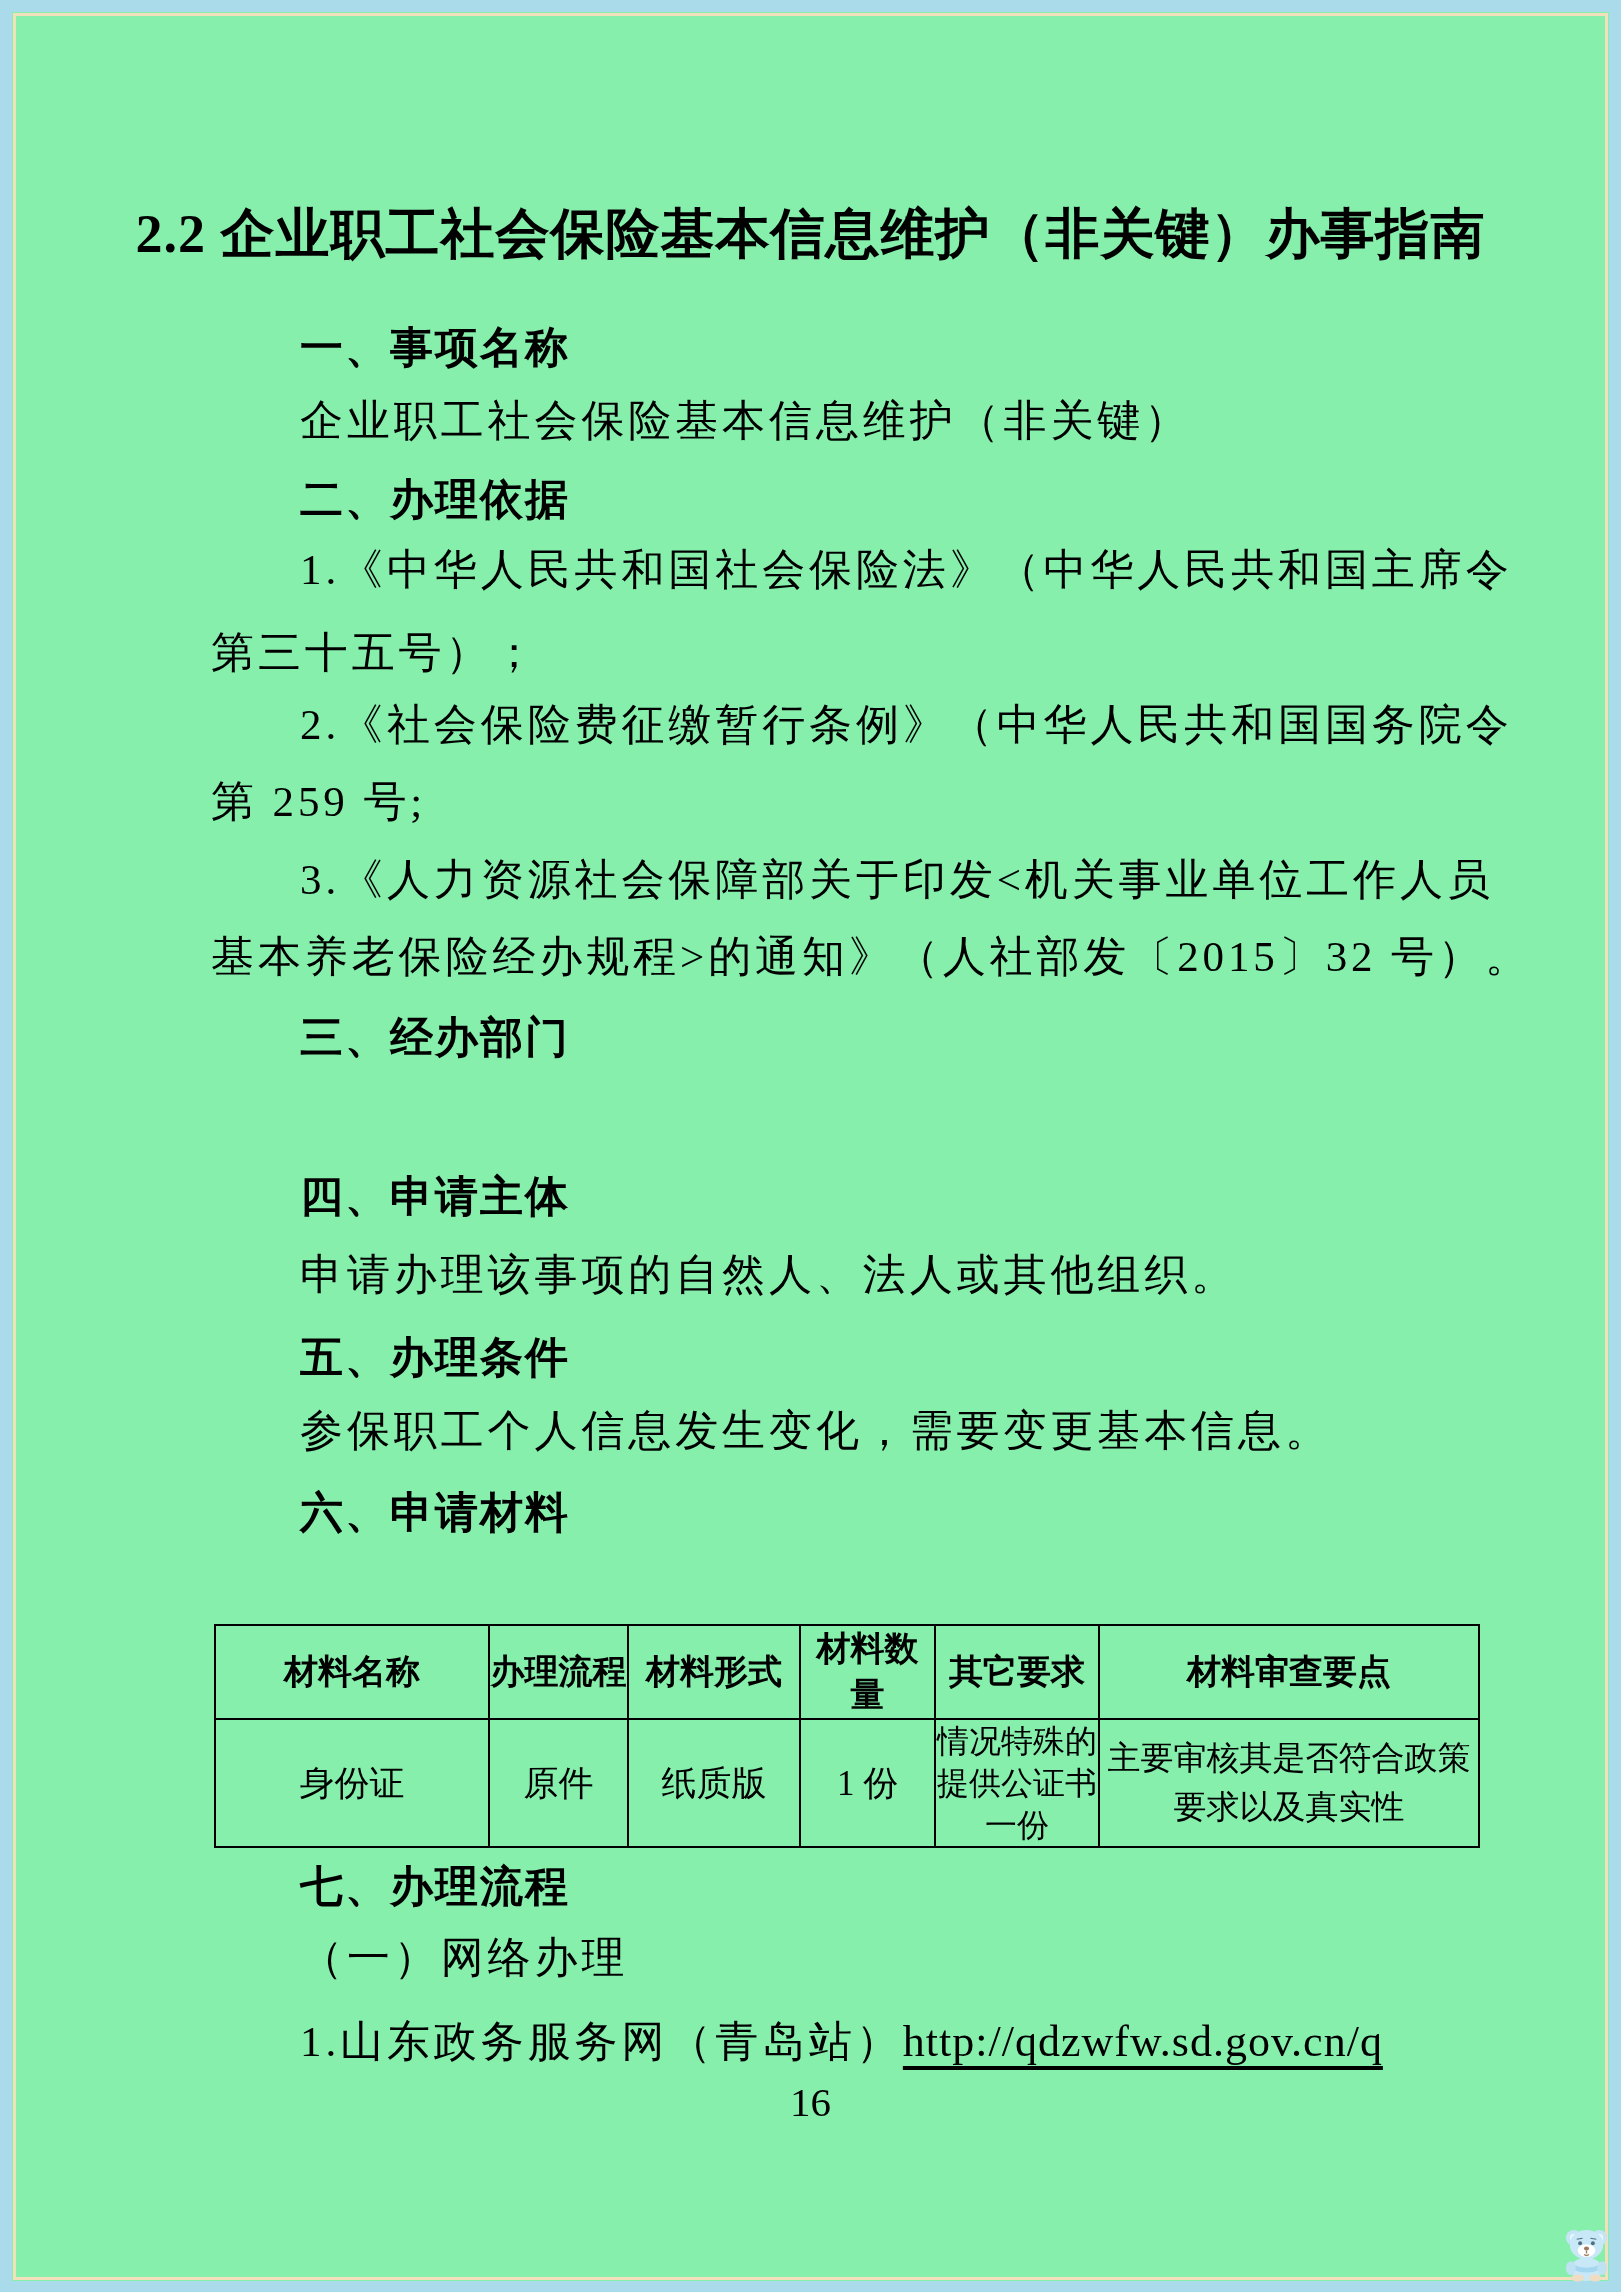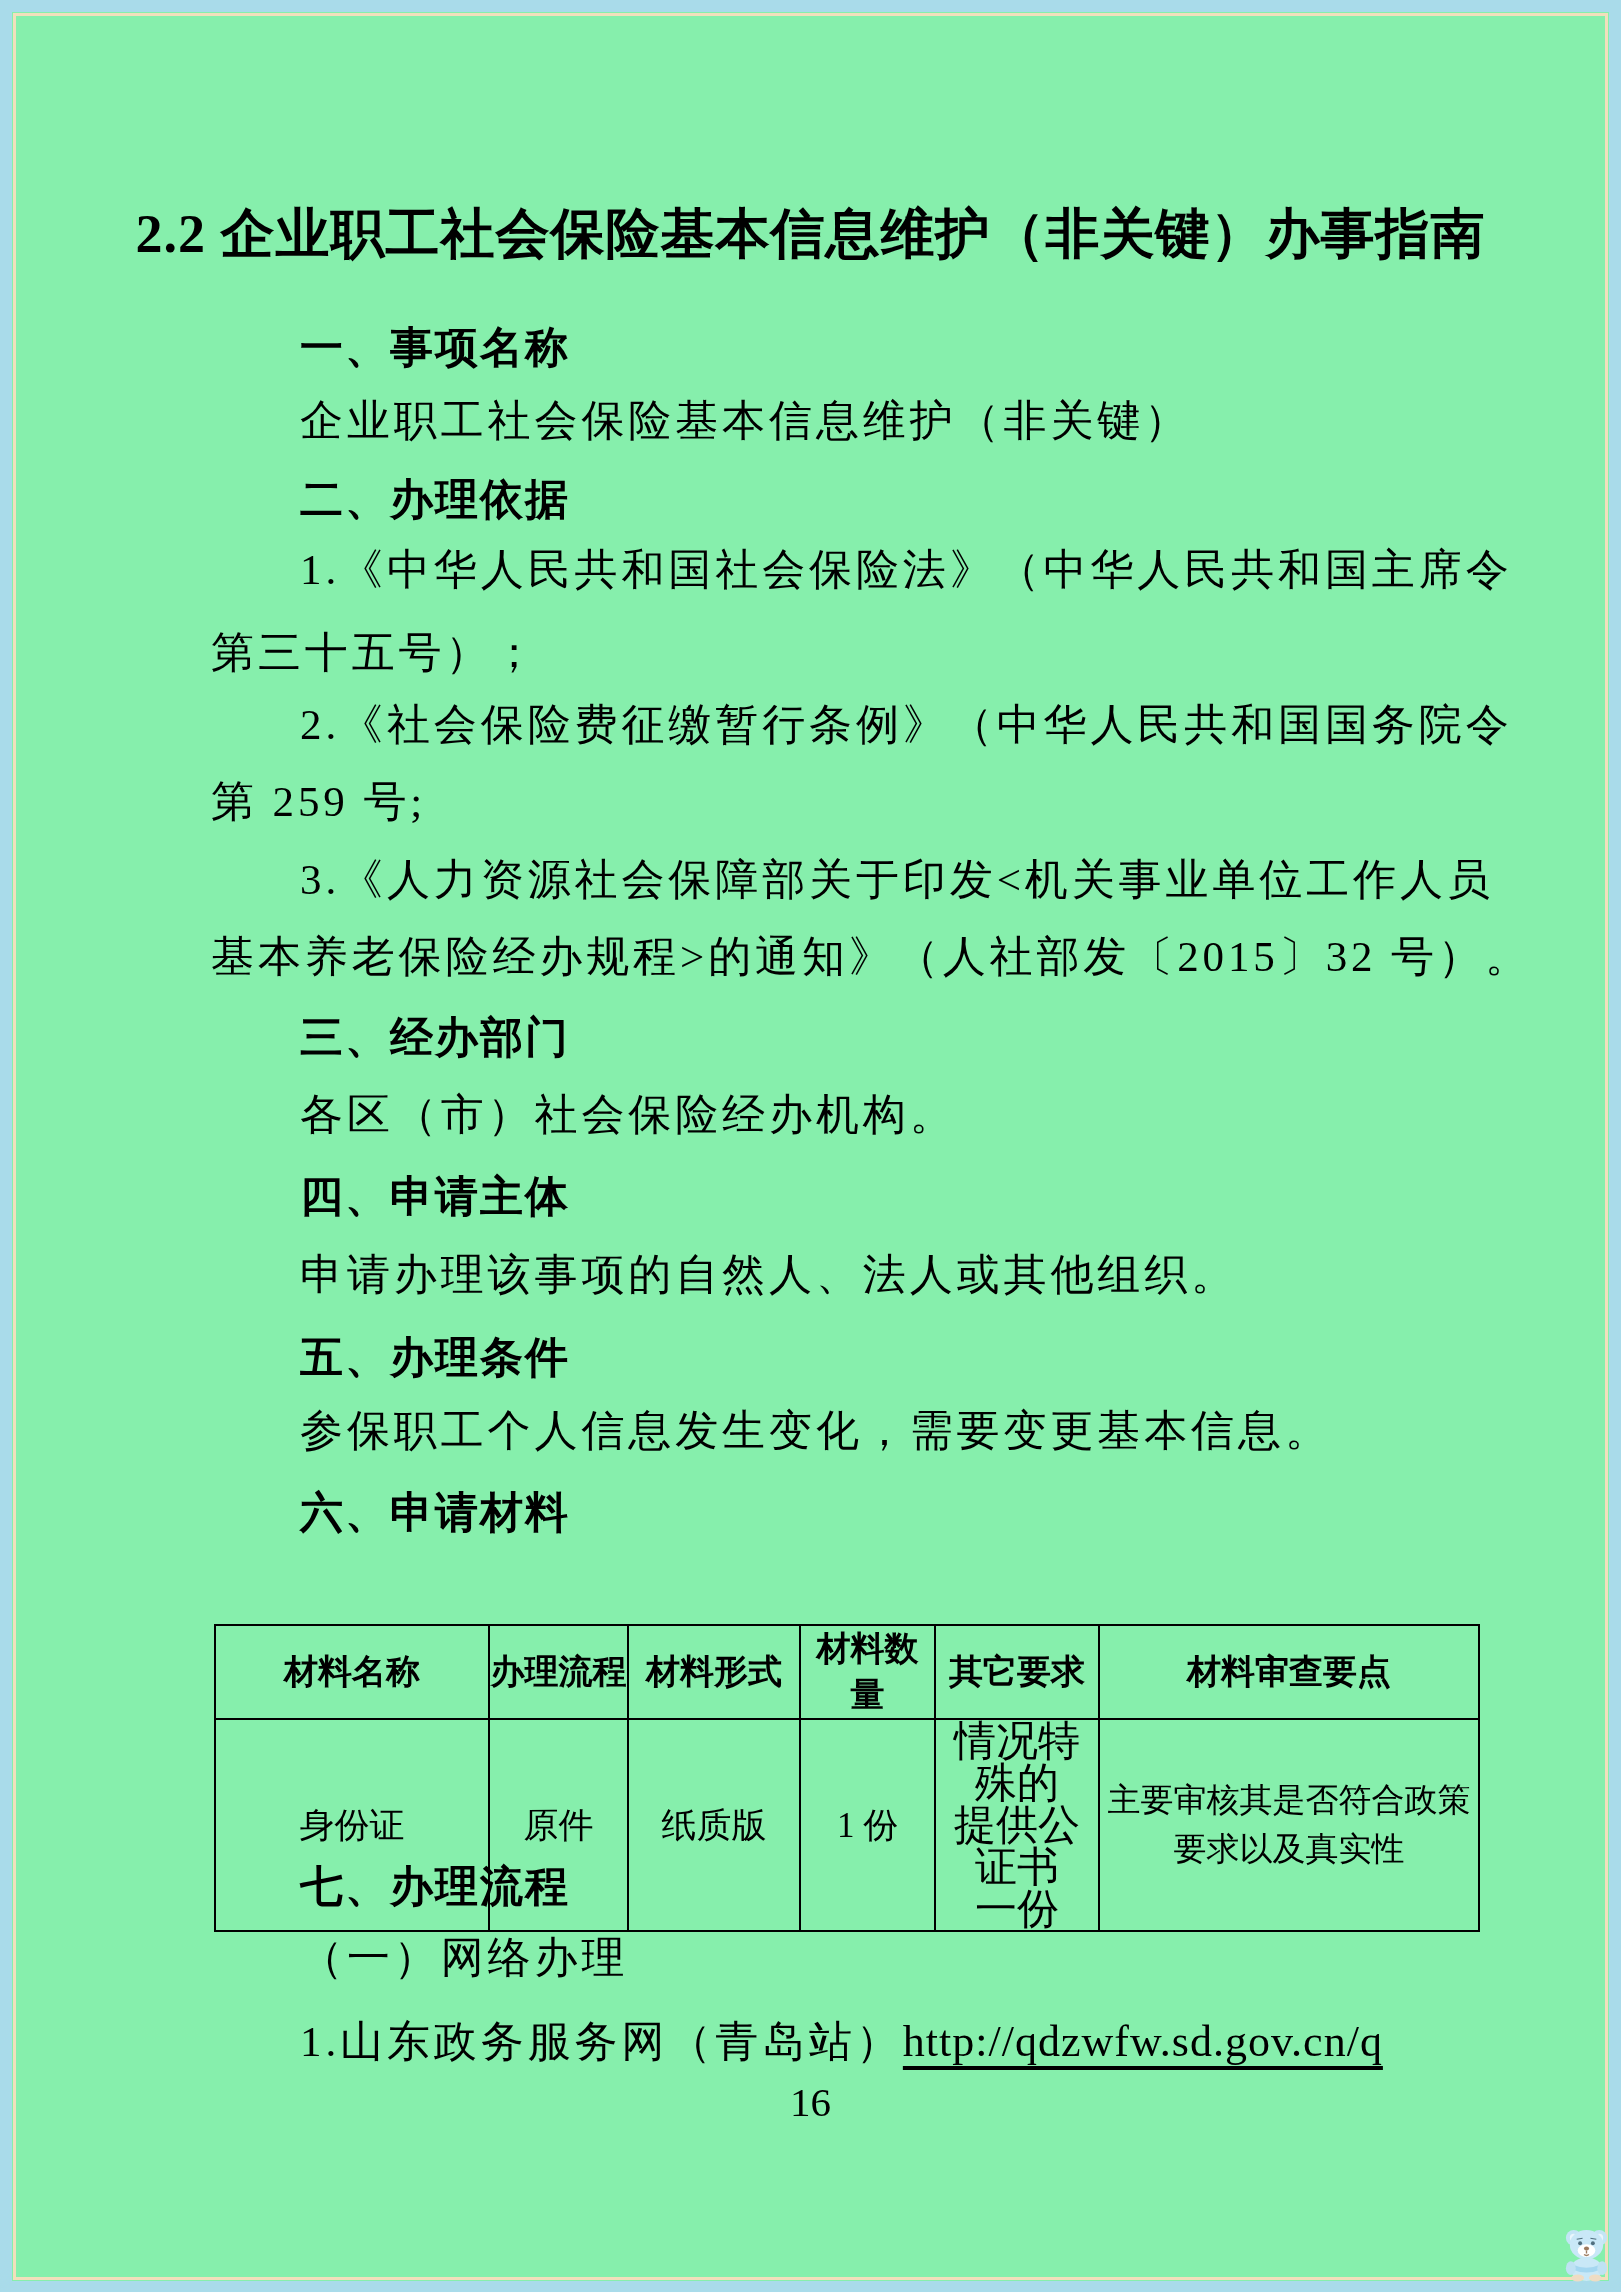--- a/index.html
+++ b/index.html
@@ -77,21 +77,21 @@
     font-size: 34px;
     letter-spacing: 0;
   }
   .materials-table td {
     height: 125px;
     font-family: "Liberation Serif", serif;
     font-size: 35px;
   }
   td.cell-multiline {
     white-space: pre-line;
-    font-size: 42px;
+    font-size: 32px;
     line-height: 42px;
   }
   td.cell-review {
     white-space: pre-line;
     font-size: 33px;
     line-height: 49px;
     border-radius: 27px;
   }
   .link-line {
     position: absolute;
@@ -135,21 +135,20 @@
   <div class="line heading" style="top:323px">一、事项名称</div>
   <div class="line body indent" style="top:396px">企业职工社会保险基本信息维护（非关键）</div>
   <div class="line heading" style="top:475px">二、办理依据</div>
   <div class="line body indent" style="top:545px">1.《中华人民共和国社会保险法》（中华人民共和国主席令</div>
   <div class="line body" style="top:628px">第三十五号）；</div>
   <div class="line body indent" style="top:700px">2.《社会保险费征缴暂行条例》（中华人民共和国国务院令</div>
   <div class="line body" style="top:777px">第 259 号;</div>
   <div class="line body indent" style="top:855px">3.《人力资源社会保障部关于印发&lt;机关事业单位工作人员</div>
   <div class="line body" style="top:932px">基本养老保险经办规程&gt;的通知》（人社部发〔2015〕32 号）。</div>
   <div class="line heading" style="top:1013px">三、经办部门</div>
-  <div class="line body indent" style="top:1090px">各区（市）社会保险经办机构。</div>
   <div class="line heading" style="top:1172px">四、申请主体</div>
   <div class="line body indent" style="top:1250px">申请办理该事项的自然人、法人或其他组织。</div>
   <div class="line heading" style="top:1333px">五、办理条件</div>
   <div class="line body indent" style="top:1406px">参保职工个人信息发生变化，需要变更基本信息。</div>
   <div class="line heading" style="top:1488px">六、申请材料</div>
 
   <table class="materials-table">
     <colgroup>
       <col style="width:274px">
       <col style="width:139px">

